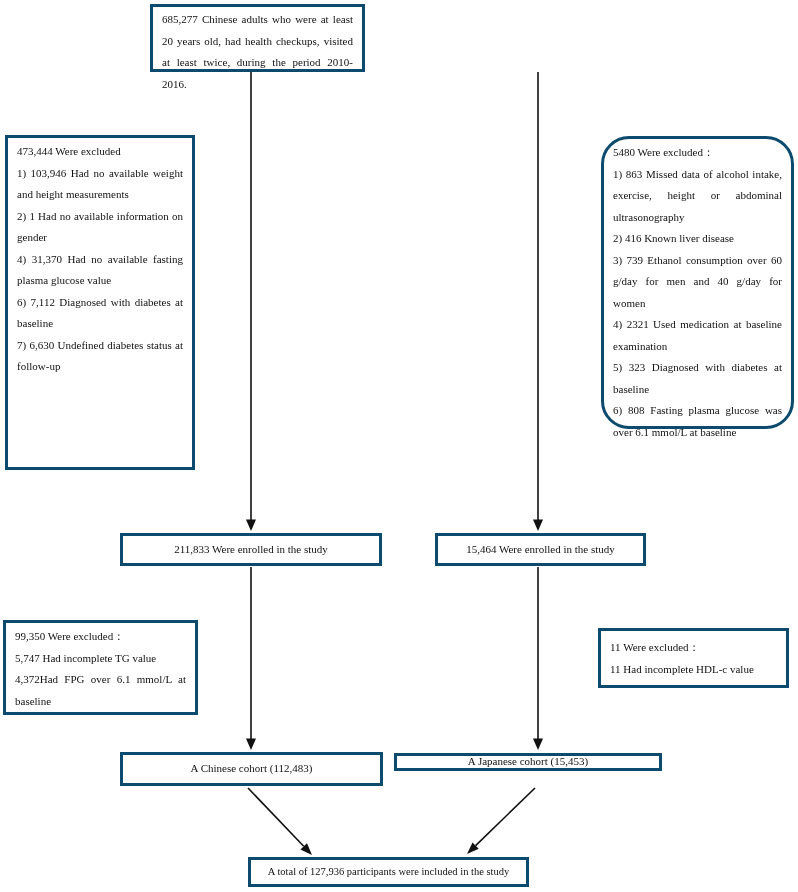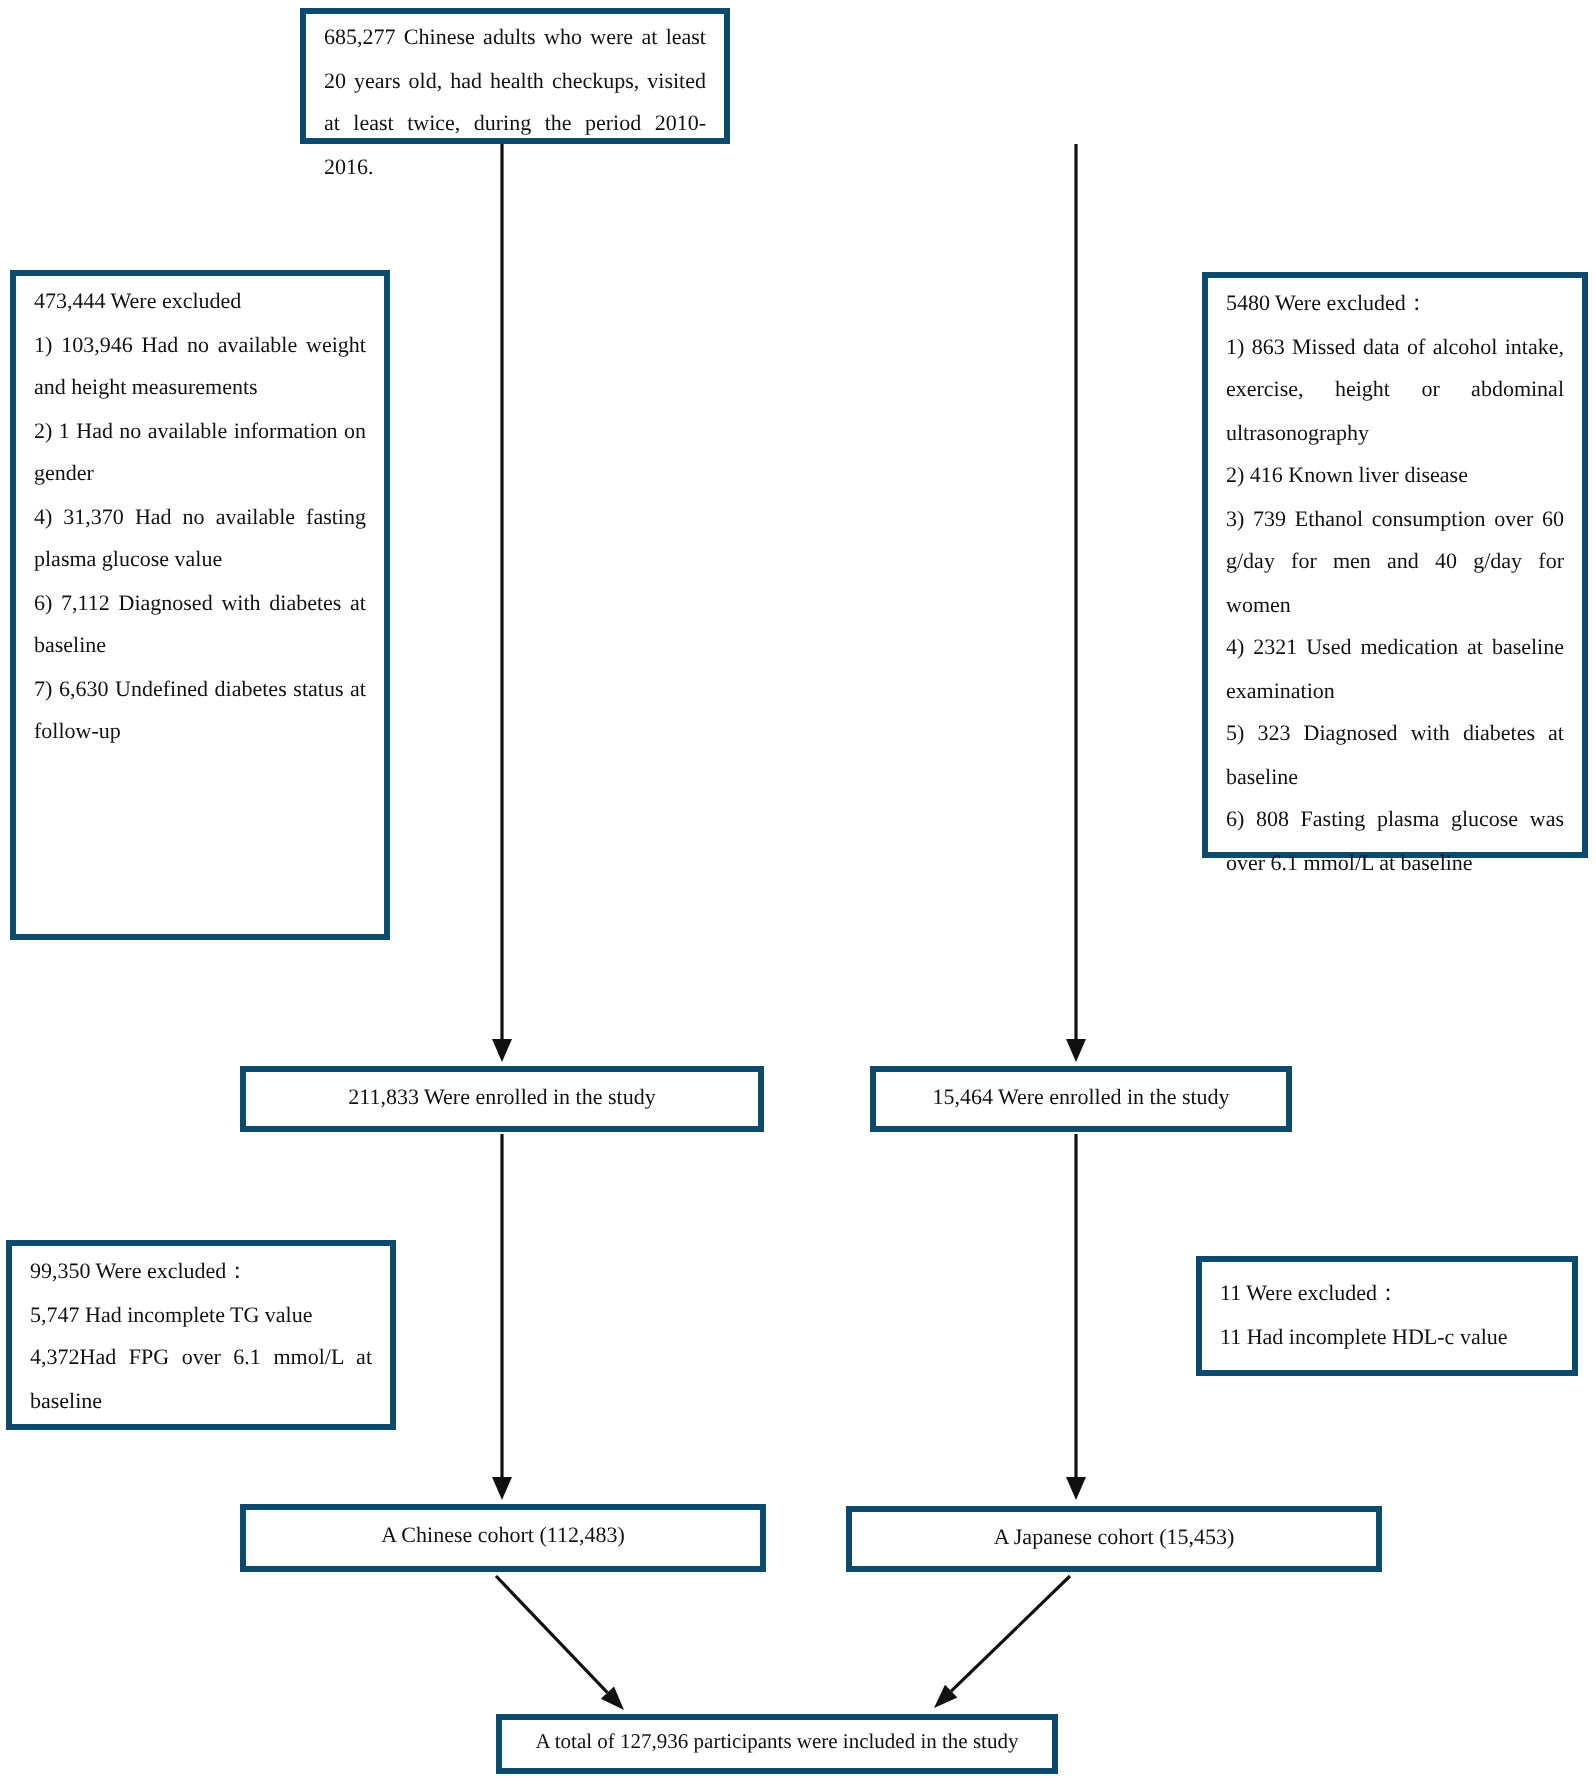--- a/index.html
+++ b/index.html
@@ -83,21 +83,21 @@
 
   <div class="box list" style="left:5px; top:135px; width:190px; height:335px;">
     <div>473,444 Were excluded</div>
     <div>1) 103,946 Had no available weight and height measurements</div>
     <div>2) 1 Had no available information on gender</div>
     <div>4) 31,370 Had no available fasting plasma glucose value</div>
     <div>6) 7,112 Diagnosed with diabetes at baseline</div>
     <div>7) 6,630 Undefined diabetes status at follow-up</div>
   </div>
 
-  <div class="box list" style="left:601px; top:136px; width:193px; height:293px;">
+  <div class="box list" style="left:601px; top:136px; width:193px; height:293px;border-radius:28px;">
     <div>5480 Were excluded：</div>
     <div>1) 863 Missed data of alcohol intake, exercise, height or abdominal ultrasonography</div>
     <div>2) 416 Known liver disease</div>
     <div>3) 739 Ethanol consumption over 60 g/day for men and 40 g/day for women</div>
     <div>4) 2321 Used medication at baseline examination</div>
     <div>5) 323 Diagnosed with diabetes at baseline</div>
     <div>6) 808 Fasting plasma glucose was over 6.1 mmol/L at baseline</div>
   </div>
 
   <div class="box center-line" style="left:120px; top:533px; width:262px; height:33px;">
@@ -116,21 +116,21 @@
 
   <div class="box list" style="left:598px; top:628px; width:191px; height:60px; padding-top:6px;">
     <div>11 Were excluded：</div>
     <div>11 Had incomplete HDL-c value</div>
   </div>
 
   <div class="box center-line" style="left:120px; top:752px; width:263px; height:34px;">
     <span>A Chinese cohort (112,483)</span>
   </div>
 
-  <div class="box center-line" style="left:423px; top:753px; width:268px; height:33px;align-items:center;">
+  <div class="box center-line" style="left:394px; top:753px; width:268px; height:18px;align-items:center;">
     <span>A Japanese cohort (15,453)</span>
   </div>
 
   <div class="box center-line small" style="left:248px; top:857px; width:281px; height:30px;">
     <span>A total of 127,936 participants were included in the study</span>
   </div>
 
 </div>
 
 </body></html>

